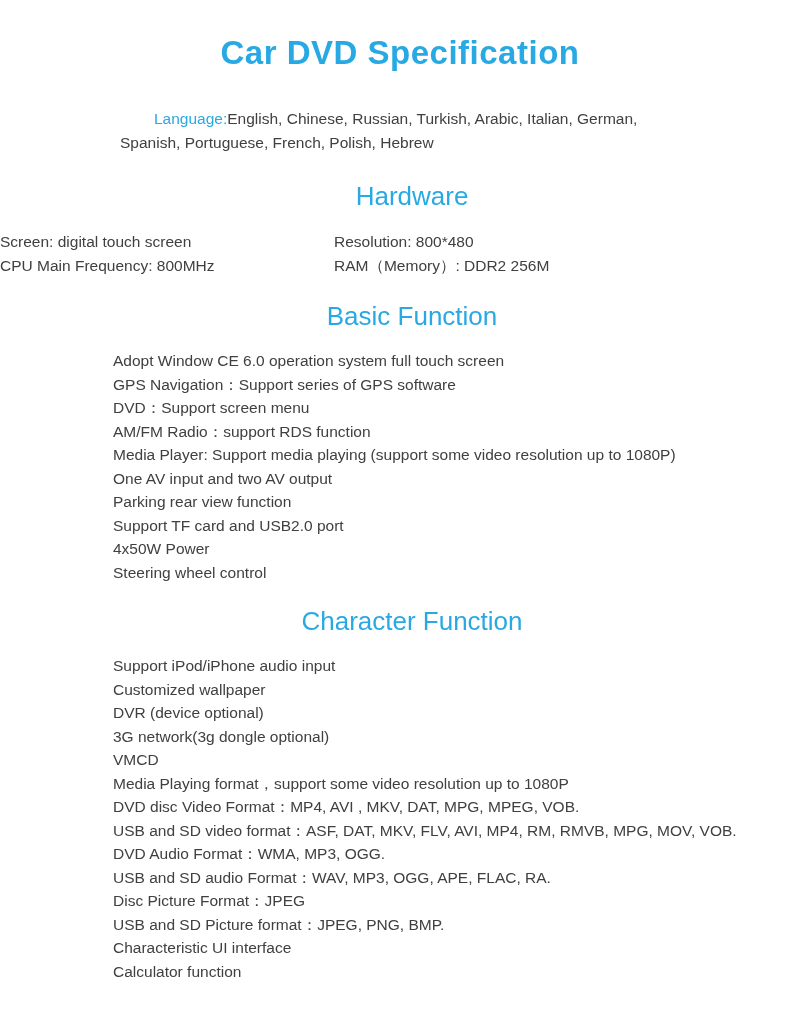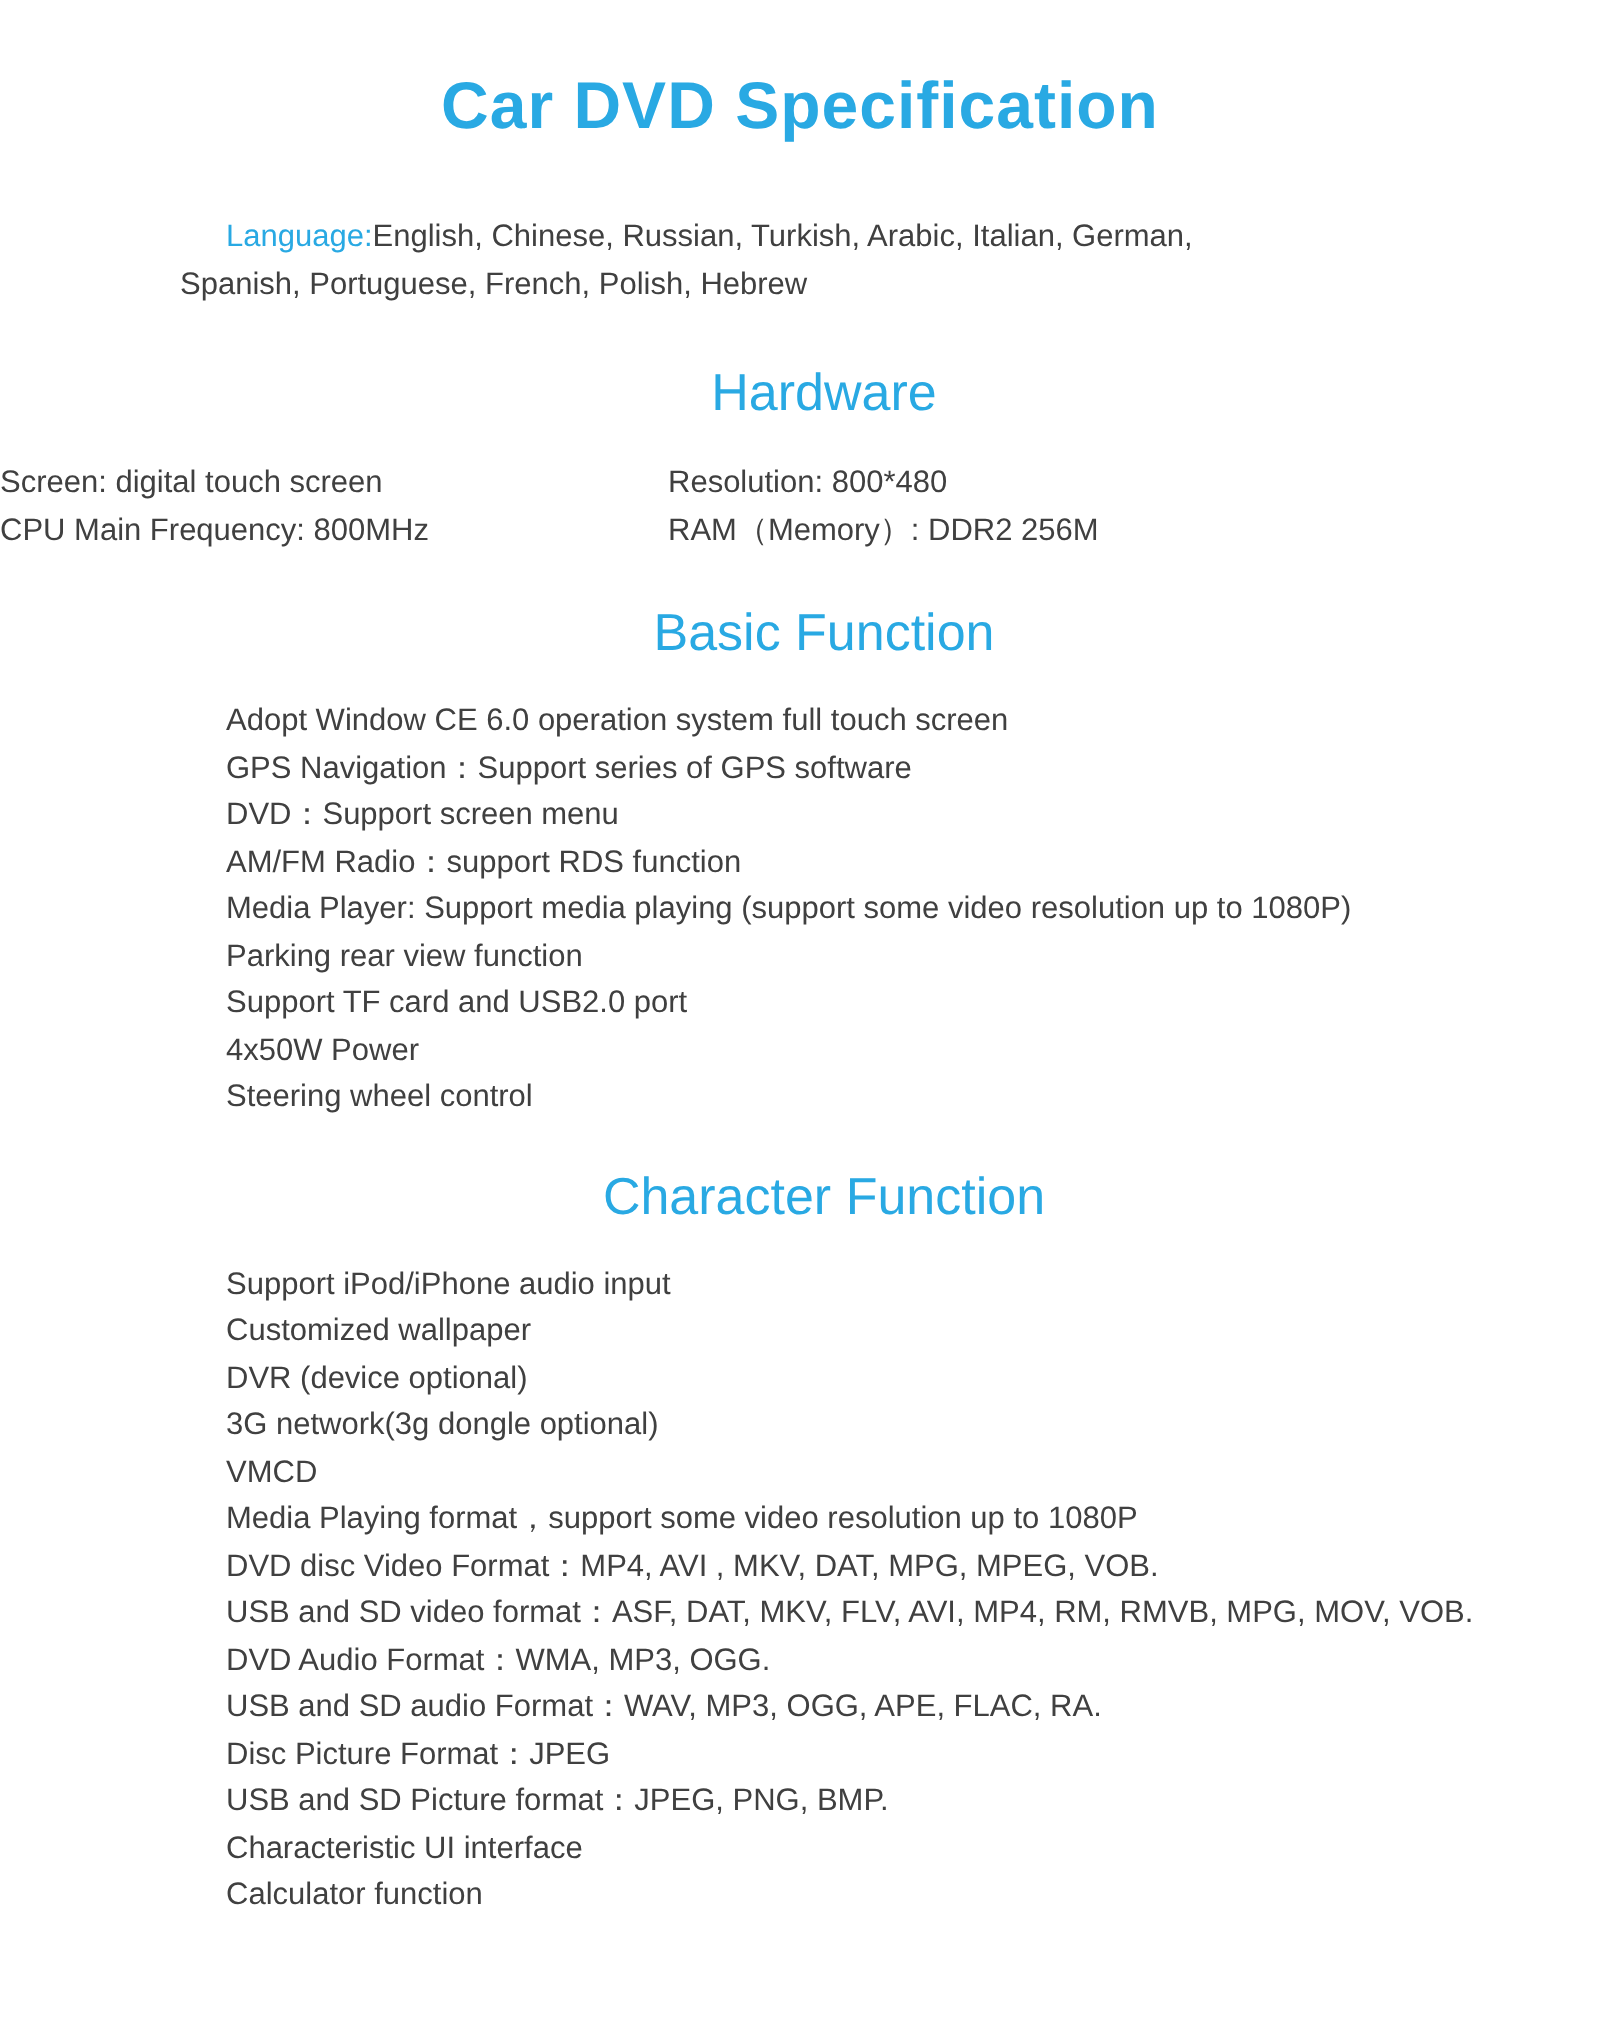--- a/index.html
+++ b/index.html
@@ -17,22 +17,22 @@
     text-align: center;
     color: var(--accent);
     font-size: 33px;
     font-weight: 700;
     line-height: 38px;
     letter-spacing: 0.5px;
   }
 
   .language-block { margin-top: 35px; font-size: 15.5px; line-height: 24px; }
   .language-line1 { padding-left: 113px; }
-  .language-label { color: var(--accent); }
-  .language-line2 { padding-left: 90px; }
+  .language-label { color: var(--accent); margin-left: 41px; }
+  .language-line2 { padding-left: 120px; }
 
   h2.section-heading {
     text-align: center;
     color: var(--accent);
     font-size: 26px;
     font-weight: 400;
     line-height: 30px;
     margin-left: 24px;
   }
   .heading-hardware  { margin-top: 26px; }
@@ -87,20 +87,21 @@
       <li>Adopt Window CE 6.0 operation system full touch screen</li>
 
       <li>GPS Navigation：Support series of GPS software</li>
 
       <li>DVD：Support screen menu</li>
 
       <li>AM/FM Radio：support RDS function</li>
 
       <li>Media Player: Support media playing (support some video resolution up to 1080P)</li>
 
+      <li>One AV input and two AV output</li>
 
       <li>Parking rear view function</li>
 
       <li>Support TF card and USB2.0 port</li>
 
       <li>4x50W Power</li>
 
       <li>Steering wheel control</li>
     </ul>
 

